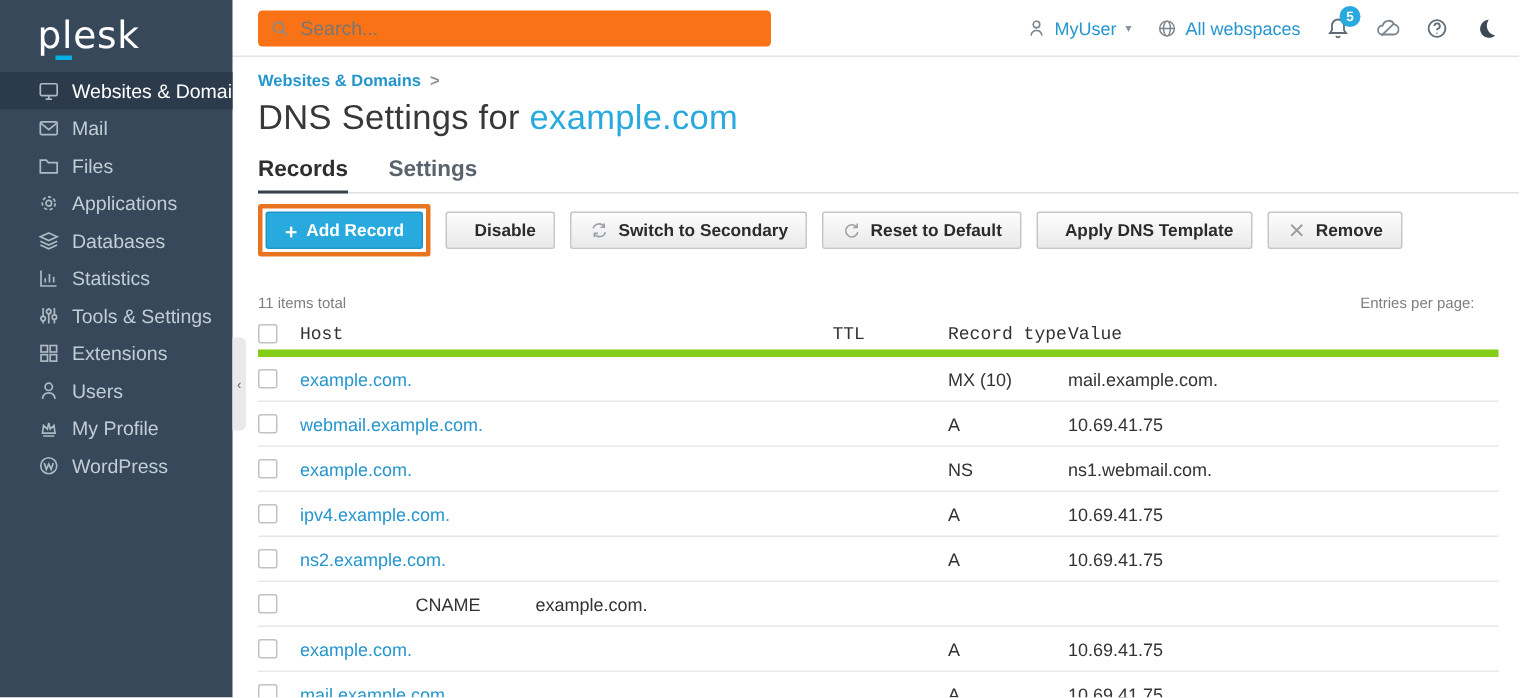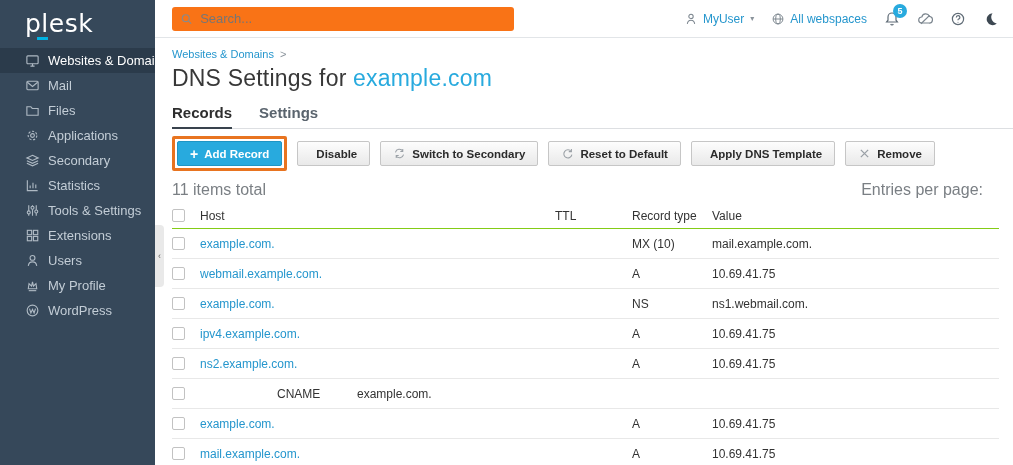--- a/index.html
+++ b/index.html
@@ -37,46 +37,46 @@
   .search-input::placeholder { color:#767676; }
   .topbar-right { margin-left:auto; display:flex; align-items:center; gap:17px; }
   .tb-link { display:flex; align-items:center; gap:5px; font-size:12px; color:#2596cd; cursor:pointer; white-space:nowrap; }
   .tb-link svg { width:14px; height:14px; }
   .chev { font-size:8px; color:#8a939b; margin-left:1px; }
   .icon-btn { position:relative; cursor:pointer; display:flex; align-items:center; }
   .icon-btn svg { width:16px; height:16px; }
   .badge { position:absolute; top:-7px; right:-7px; min-width:14px; height:14px; border-radius:8px; background:#28aade; color:#fff; font-size:9px; display:flex; align-items:center; justify-content:center; padding:0 3px; font-weight:bold; }
 
   .content { padding:10px 14px 0 17px; flex:1; overflow:hidden; }
-  .breadcrumb { font-size:11px; }
+  .breadcrumb { font-size:11px;font-weight:bold; }
   .breadcrumb a { color:#2596cd; text-decoration:none; cursor:pointer; }
   .breadcrumb .sep { color:#8a939b; margin-left:3px; }
   .page-title { margin-top:5px; font-size:23px; color:#383838; font-weight:400; letter-spacing:.2px; }
   .page-title .domain { color:#28aade; }
 
   .tabs { margin-top:12px; display:flex; gap:27px; border-bottom:1px solid #dddfe2; margin-right:-14px; }
   .tab { font-size:15px; color:#5a646e; padding-bottom:6px; cursor:pointer; font-weight:bold; }
   .tab.active { color:#2e2e2e; border-bottom:2px solid #39434d; margin-bottom:-1px; }
 
   .toolbar { margin-top:7px; display:flex; align-items:center; gap:10px; }
   .highlight-box { border:3px solid #e87420; border-radius:2px; padding:2px; display:inline-block; }
   .btn { display:inline-flex; align-items:center; gap:6px; height:25px; padding:0 12px; border-radius:2px; font-size:11.5px; font-weight:bold; cursor:pointer; white-space:nowrap; }
   .btn-primary { background:#28aade; color:#fff; border:1px solid #1f95c4; }
   .btn-primary .plus { font-size:14px; font-weight:bold; line-height:1; }
   .btn-default { background:linear-gradient(#fdfdfd,#e9e9e9); border:1px solid #c6c6c6; color:#2b2b2b; }
   .btn-ico { color:#9aa0a6; font-size:13px; line-height:1; font-weight:normal; }
   .btn-ico svg { width:13px; height:13px; display:block; }
 
-  .list-meta { margin-top:10px; display:flex; justify-content:space-between; align-items:center; font-size:16px; color:#7a7f84; }
+  .list-meta { margin-top:26px; display:flex; justify-content:space-between; align-items:center; font-size:10px; color:#7a7f84; }
   .pagesize { display:flex; gap:4px; align-items:center; }
   .pagesize a { color:#2596cd; text-decoration:none; cursor:pointer; }
 
   .table { margin-top:4px; }
   .trow { display:flex; align-items:center; height:30px; border-bottom:1px solid #e8e8e8; }
-  .trow.thead { height:26px; border-bottom:1px solid #84cc16; font-size:12px; color:#333; }
+  .trow.thead { height:26px; border-bottom:5px solid #84cc16; font-size:12px; color:#333;font-family:Liberation Mono, monospace; }
   .cell { font-size:12px; }
   .col-check { width:28px; display:flex; align-items:center; }
   .col-host { width:355px; }
   .col-ttl { width:77px; }
   .col-type { width:80px; }
   .col-value { flex:1; }
   .checkbox { width:13px; height:13px; border:1px solid #c2c2c2; border-radius:2px; background:#fff; cursor:pointer; }
   .host-link { color:#2596cd; text-decoration:none; cursor:pointer; }
 </style>
 </head>
@@ -126,21 +126,21 @@
           <span>Applications</span>
         </div>
         <div class="nav-item">
           <span class="nav-icon">
             <svg viewBox="0 0 16 16" fill="none" stroke="#aeb9c3" stroke-width="1.2">
               <path d="M8 2.5l6 2.7-6 2.7-6-2.7z"></path>
               <path d="M2 8.3l6 2.7 6-2.7"></path>
               <path d="M2 11l6 2.7 6-2.7"></path>
             </svg>
           </span>
-          <span>Secondary</span>
+          <span>Databases</span>
         </div>
         <div class="nav-item">
           <span class="nav-icon">
             <svg viewBox="0 0 16 16" fill="none" stroke="#aeb9c3" stroke-width="1.2">
               <path d="M2.5 2.5v11h11"></path>
               <path d="M5.5 11V8M8.5 11V5M11.5 11V7"></path>
             </svg>
           </span>
           <span>Statistics</span>
         </div>

